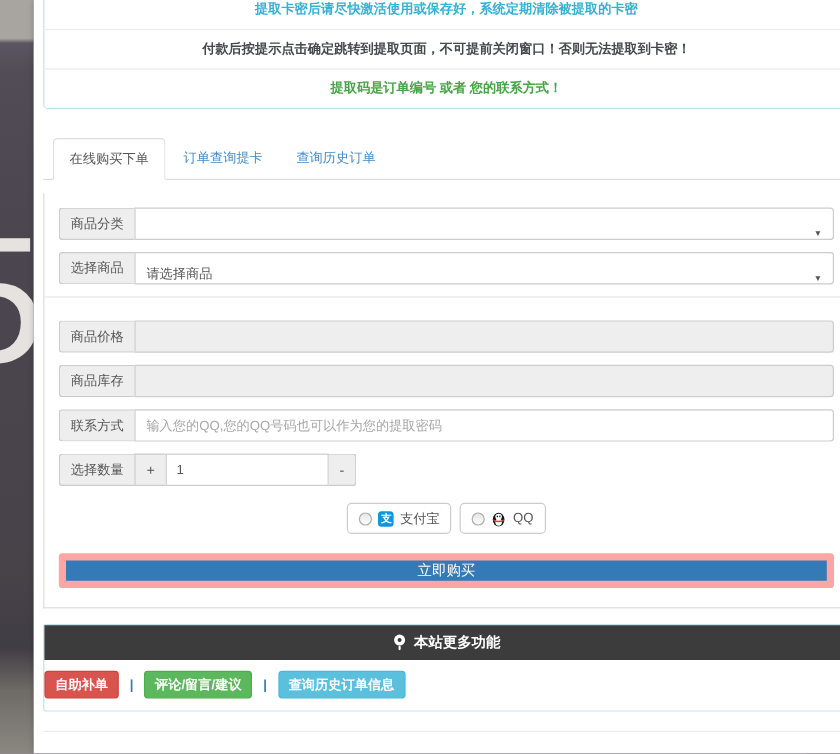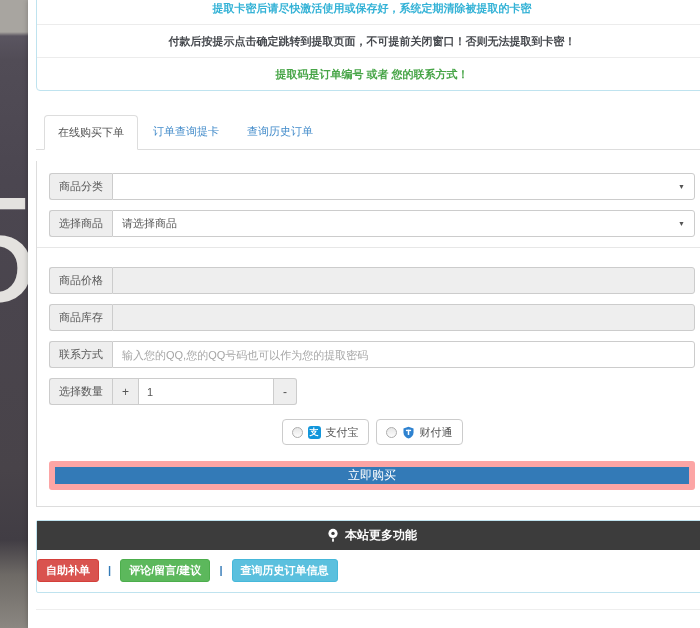--- a/index.html
+++ b/index.html
@@ -35,21 +35,21 @@
   .tabs { margin:24px 8px 0; display:flex; border-bottom:1px solid #ddd; padding-left:8px; }
   .tab { font-size:11px; padding:9px 13px; color:#428bca; margin-bottom:-1px; margin-right:2px; cursor:pointer; }
   .tab.active { color:#555; background:#fff; border:1px solid #ddd; border-bottom:1px solid #fff; border-radius:4px 4px 0 0; }
 
   
   .panel { margin:11px 8px; border:1px solid #ddd; border-top:none; padding:12px 12px 16px; background:#fff; }
   .igroup { display:flex; height:27px; margin-bottom:10px; width:100%; }
   .addon { background:#eee; border:1px solid #ccc; border-right:none; border-radius:3px 0 0 3px;
     padding:0 9px; font-size:11px; color:#555; display:flex; align-items:center; white-space:nowrap; }
   .field { flex:1; border:1px solid #ccc; border-radius:0 3px 3px 0; background:#fff;
-    font-size:11px; color:#555; display:flex; align-items:center; padding:0 9px; }
+    font-size:11px; color:#555; display:flex; align-items:flex-end; padding:0 9px; }
   .field.disabled { background:#eee; }
   .caret { margin-left:auto; font-size:7px; color:#555; }
   input.text-field { flex:1; border:1px solid #ccc; border-radius:0 3px 3px 0; font-size:11px;
     color:#555; padding:8px 9px; outline:none; font-family:inherit; }
   input.text-field::placeholder { color:#a6a6a6; opacity:1; }
   .form-divider { border:0; border-top:1px solid #e7e7e7; margin:10px -12px 19px; }
 
   
   .qty-group { width:258px; }
   .qty-addon { background:#eee; border:1px solid #ccc; color:#555; font-size:12px;
@@ -166,26 +166,29 @@
         <span class="radio"></span>
         <span class="pay-ico">
           <span class="alipay-box">支</span>
         </span>
         <span>支付宝</span>
       </label>
       <label class="pay-opt">
         <span class="radio"></span>
         <span class="pay-ico">
           <svg width="13" height="13" viewBox="0 0 16 16">
-            <path d="M8 .8 L14.2 3 V8 C14.2 11.8 11.4 14.4 8 15.4 C4.6 14.4 1.8 11.8 1.8 8 V3 Z" fill="#2e82d0"></path>
-            <rect x="4.8" y="4.6" width="6.4" height="1.7" fill="#fff"></rect>
-            <rect x="7.1" y="4.6" width="1.8" height="6.4" fill="#fff"></rect>
+            <ellipse cx="8" cy="8.6" rx="6" ry="7" fill="#14131a"></ellipse>
+            <ellipse cx="8" cy="5.6" rx="3.4" ry="3" fill="#fff"></ellipse>
+            <ellipse cx="8" cy="11.2" rx="3.4" ry="3.8" fill="#fff"></ellipse>
+            <path d="M2.6 8.2 Q8 11.4 13.4 8.2 L13.4 10 Q8 12.8 2.6 10 Z" fill="#e23c3c"></path>
+            <ellipse cx="6.7" cy="5.4" rx=".7" ry=".9" fill="#14131a"></ellipse>
+            <ellipse cx="9.3" cy="5.4" rx=".7" ry=".9" fill="#14131a"></ellipse>
           </svg>
         </span>
-        <span>财付通</span>
+        <span>QQ</span>
       </label>
     </div>
 
     <button class="buy-btn">立即购买</button>
   </div>
 
   <div class="more-panel">
     <div class="more-header">
       <svg width="12" height="15" viewBox="0 0 12 15">
         <circle cx="6" cy="5.4" r="4.6" fill="#fff"></circle>

